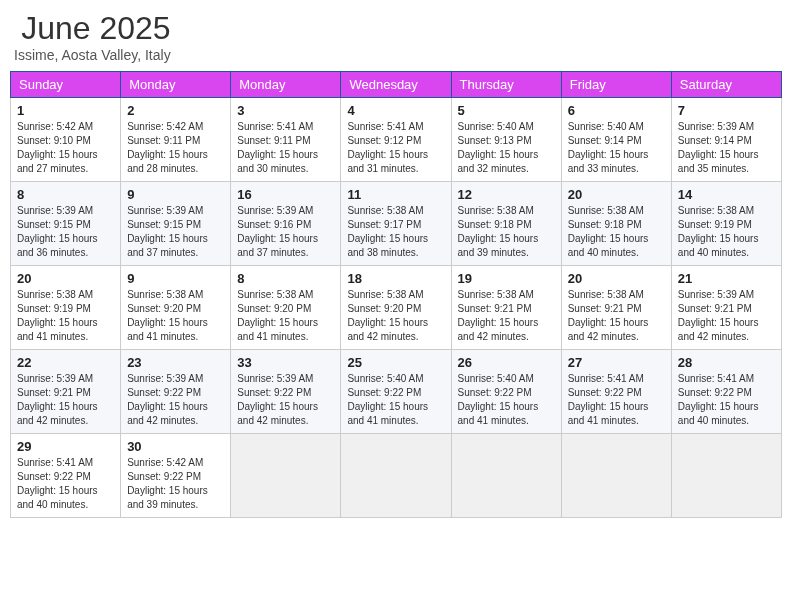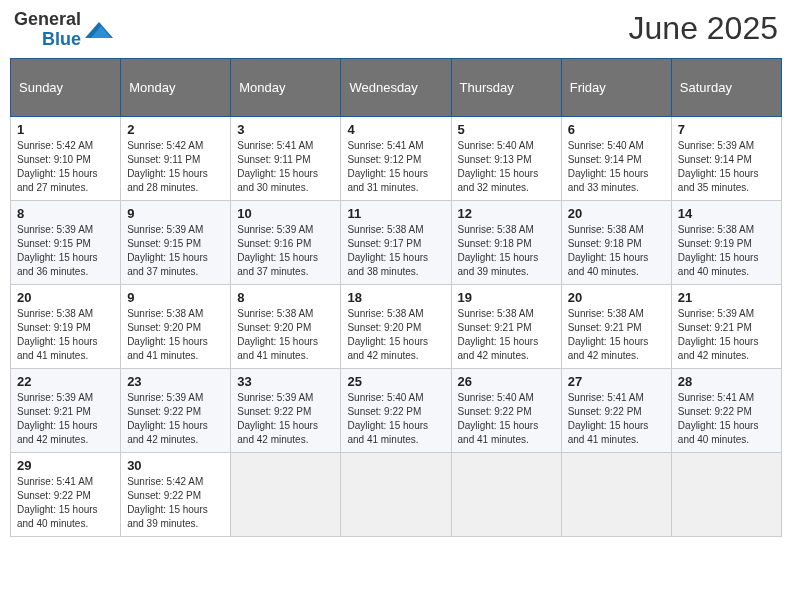--- a/index.html
+++ b/index.html
@@ -43,24 +43,24 @@
     .location-title {
       font-size: 14px;
       color: #555;
     }
     .calendar {
       width: 100%;
       border-collapse: collapse;
       border: 1px solid #ccc;
     }
     .calendar th {
-      background-color: #737373;
+      background-color: #d946ef;
       color: white;
       text-align: left;
-      padding: 21px 8px;
+      padding: 5px 8px;
       font-size: 13px;
       font-weight: normal;
       border: 1px solid #1a5a99;
     }
     .calendar td {
       border: 1px solid #ccc;
       vertical-align: top;
       padding: 5px 6px;
       width: calc(100% / 7);
       background: #fff;
@@ -83,32 +83,23 @@
       background: #f0f0f0 !important;
     }
     .calendar tr:last-child td.empty-cell {
       background: #f0f0f0 !important;
     }
   </style>
 </head>
 <body>
 
 <div class="header-area">
-  <div class="logo">
-    <div style="display:flex; flex-direction:column; align-items:flex-end; line-height:1.1;">
-      <span class="logo-text-general">General</span>
-      <span class="logo-text-blue">Blue</span>
-    </div>
-    <svg width="28" height="24" viewBox="0 0 28 24">
-      <polygon points="0,20 14,4 28,20" fill="#1a6faf"></polygon>
-      <polygon points="6,20 16,8 26,20" fill="#2b8fd6"></polygon>
-    </svg>
-  </div>
   <div class="title-area">
     <div class="month-title">June 2025</div>
+    <div class="location-title">Issime, Aosta Valley, Italy</div>
   </div>
 </div>
 
 <table class="calendar">
   <thead>
     <tr>
     <th>Sunday</th>
         <th>Monday</th>
         <th>Monday</th>
         <th>Wednesday</th>
@@ -151,21 +142,21 @@
       <tr>
         <td>
           <div class="day-number">8</div>
           <div class="day-info">Sunrise: 5:39 AM<br>Sunset: 9:15 PM<br>Daylight: 15 hours and 36 minutes.</div>
         </td>
         <td>
           <div class="day-number">9</div>
           <div class="day-info">Sunrise: 5:39 AM<br>Sunset: 9:15 PM<br>Daylight: 15 hours and 37 minutes.</div>
         </td>
         <td>
-          <div class="day-number">10</div>
+          <div class="day-number">16</div>
           <div class="day-info">Sunrise: 5:39 AM<br>Sunset: 9:16 PM<br>Daylight: 15 hours and 37 minutes.</div>
         </td>
         <td>
           <div class="day-number">11</div>
           <div class="day-info">Sunrise: 5:38 AM<br>Sunset: 9:17 PM<br>Daylight: 15 hours and 38 minutes.</div>
         </td>
         <td>
           <div class="day-number">12</div>
           <div class="day-info">Sunrise: 5:38 AM<br>Sunset: 9:18 PM<br>Daylight: 15 hours and 39 minutes.</div>
         </td>

